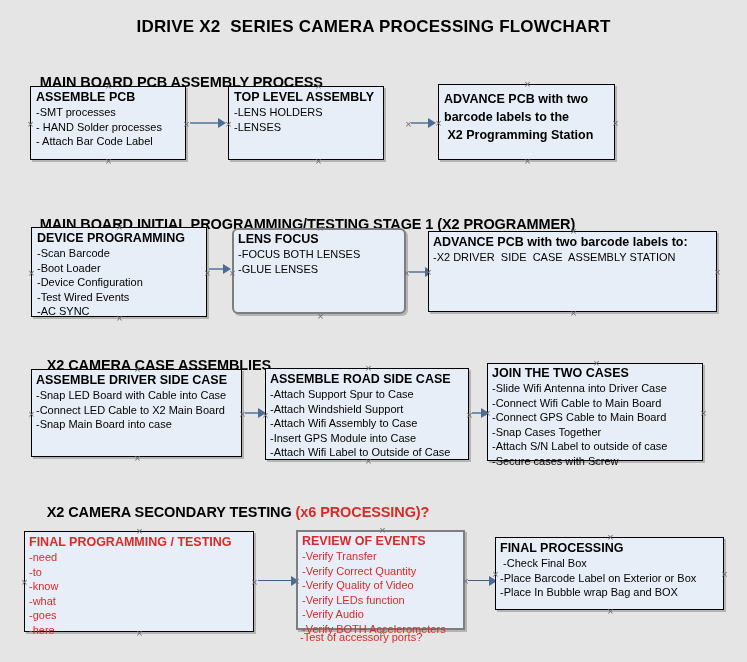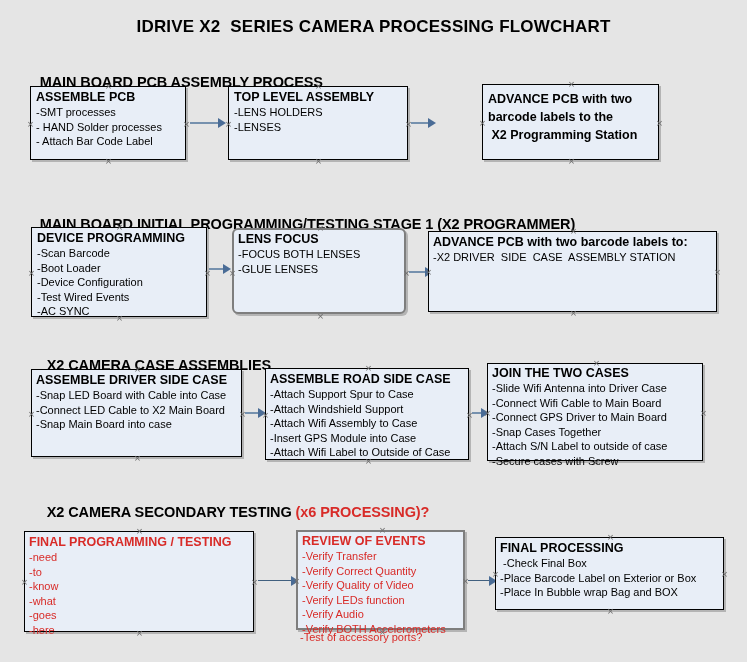--- a/index.html
+++ b/index.html
@@ -147,36 +147,36 @@
     </div>
     <span class="handle" style="left:73px; top:-5px;"></span>
     <span class="handle" style="left:73px; top:70px;"></span>
     <span class="handle" style="left:-5px; top:33px;"></span>
     <span class="handle" style="left:151px; top:33px;"></span>
   </div>
 
   <div class="conn" style="left:190px; top:122px; width:31px;"></div>
   <div class="arrowhead" style="left:218px; top:118px;"></div>
 
-  <div class="box shadowed" style="left:228px; top:86px; width:180px; height:74px;">
+  <div class="box shadowed" style="left:228px; top:86px; width:156px; height:74px;">
     <div class="box-inner">
       <div class="box-title">TOP LEVEL ASSEMBLY</div>
       <div class="box-line">-LENS HOLDERS</div>
       <div class="box-line">-LENSES</div>
     </div>
     <span class="handle" style="left:85px; top:-5px;"></span>
     <span class="handle" style="left:85px; top:70px;"></span>
     <span class="handle" style="left:-5px; top:33px;"></span>
     <span class="handle" style="left:175px; top:33px;"></span>
   </div>
 
   <div class="conn" style="left:411px; top:122px; width:20px;"></div>
   <div class="arrowhead" style="left:428px; top:118px;"></div>
 
-  <div class="box shadowed" style="left:438px; top:84px; width:177px; height:76px;margin-left:44px;">
+  <div class="box shadowed" style="left:438px; top:84px; width:177px; height:76px;">
     <div class="box-inner" style="top:5px;">
       <div class="box-title multi">ADVANCE PCB with two
 barcode labels to the
  X2 Programming Station</div>
     </div>
     <span class="handle" style="left:84px; top:-5px;"></span>
     <span class="handle" style="left:84px; top:72px;"></span>
     <span class="handle" style="left:-5px; top:34px;"></span>
     <span class="handle" style="left:172px; top:34px;"></span>
   </div>
@@ -265,21 +265,21 @@
   </div>
 
   <div class="conn" style="left:472px; top:412px; width:14px;"></div>
   <div class="arrowhead" style="left:481px; top:408px;"></div>
 
   <div class="box shadowed" style="left:487px; top:363px; width:216px; height:98px;">
     <div class="box-inner" style="left:4px; top:2px;">
       <div class="box-title">JOIN THE TWO CASES</div>
       <div class="box-line">-Slide Wifi Antenna into Driver Case</div>
       <div class="box-line">-Connect Wifi Cable to Main Board</div>
-      <div class="box-line">-Connect GPS Driver to Main Board</div>
+      <div class="box-line">-Connect GPS Cable to Main Board</div>
       <div class="box-line">-Snap Cases Together</div>
       <div class="box-line">-Attach S/N Label to outside of case</div>
       <div class="box-line">-Secure cases with Screw</div>
     </div>
     <span class="handle" style="left:104px; top:-5px;"></span>
     <span class="handle" style="left:104px; top:94px;"></span>
     <span class="handle" style="left:-5px; top:45px;"></span>
     <span class="handle" style="left:211px; top:45px;"></span>
   </div>
 

